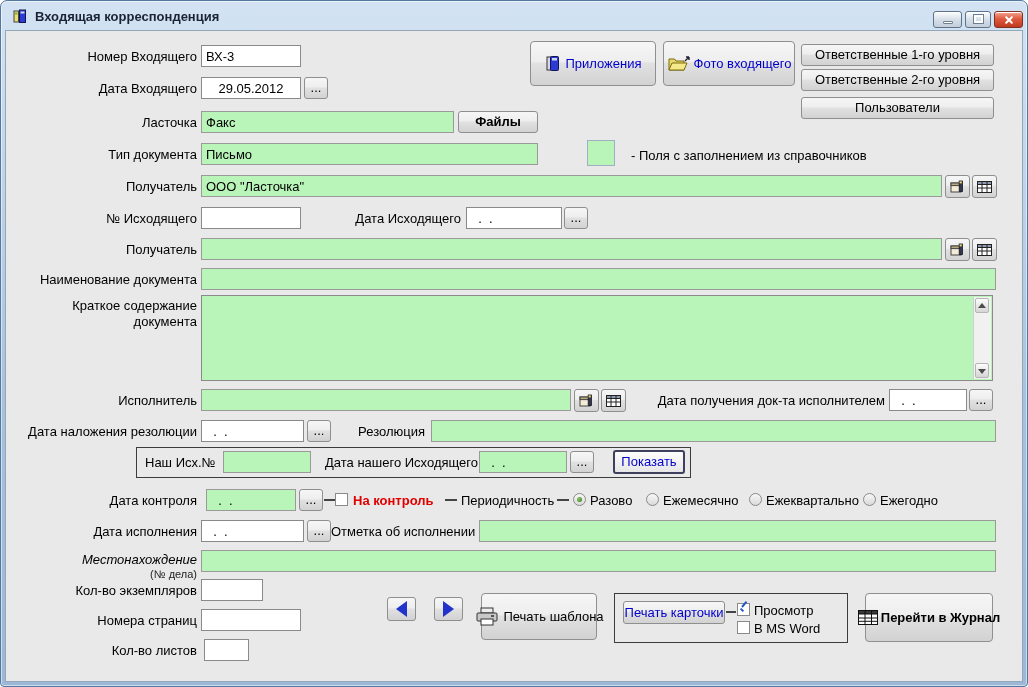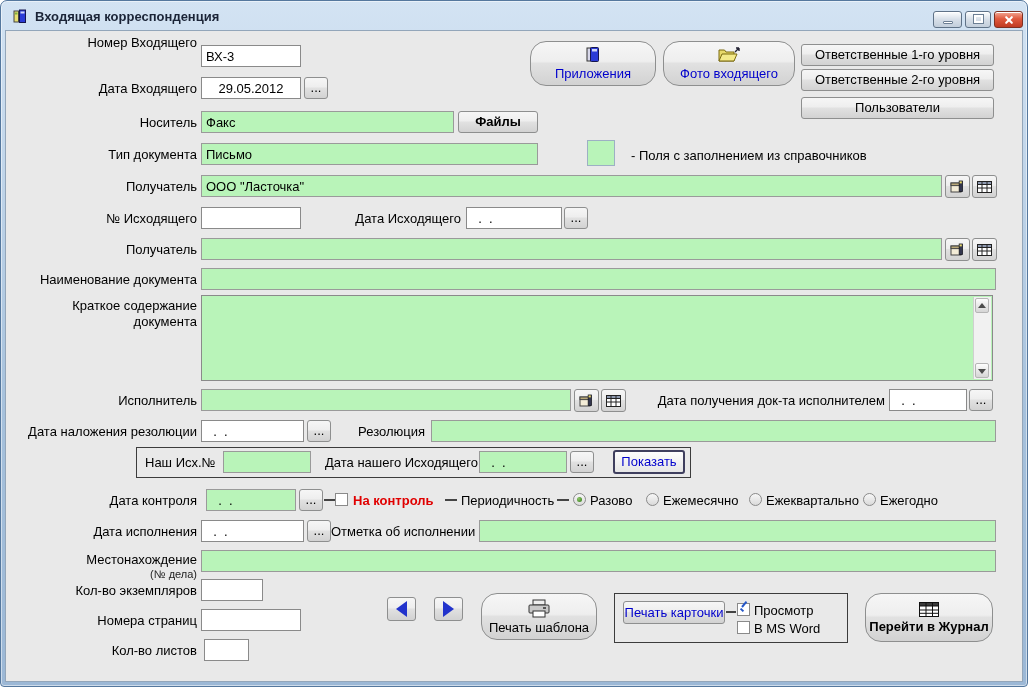--- a/index.html
+++ b/index.html
@@ -15,21 +15,21 @@
   .glyph-close{position:relative;display:block;width:100%;height:100%;}
   .glyph-close::before,.glyph-close::after{content:"";position:absolute;left:50%;top:50%;width:10px;height:2px;background:#fff;border-radius:1px;}
   .glyph-close::before{transform:translate(-50%,-50%) rotate(45deg);}
   .glyph-close::after{transform:translate(-50%,-50%) rotate(-45deg);}
   .client{position:absolute;left:4px;top:29px;right:4px;bottom:4px;background:#e9e9e9;border:1px solid #93a6ba;box-sizing:border-box;}
   .lbl{position:absolute;text-align:right;white-space:nowrap;line-height:15px;}
   .lbl.left{text-align:left;}
   .field{position:absolute;height:22px;box-sizing:border-box;border:1px solid #8a8a8a;background:#fff;padding:3px 4px 0;white-space:pre;overflow:hidden;line-height:16px;}
   .green{background:var(--reference_field,#b9f4b9);border-color:#9a9a9a;}
   .btn{position:absolute;box-sizing:border-box;border:1px solid #8e8f8f;border-radius:3px;background:linear-gradient(180deg,#f6f6f6,#eeeeee 45%,#e1e1e1 50%,#d2d2d2);display:flex;align-items:center;justify-content:center;line-height:14px;white-space:nowrap;}
-  .btn.big{flex-direction:column;gap:3px;border-radius:16px;}
+  .btn.big{flex-direction:row;gap:3px;border-radius:4px;}
   .blue{color:var(--accent_blue,#0000cc);}
   .red{color:var(--alert_red,#e00000);font-weight:bold;}
   .bold{font-weight:bold;}
   .iconbtn{padding:0;}
   .frame{position:absolute;border:1px solid #3c3c3c;box-sizing:border-box;}
   .swatch{position:absolute;box-sizing:border-box;background:var(--reference_field,#b9f4b9);border:1px solid #9db0c4;}
   .connector{position:absolute;height:2px;background:#444;}
   .cb{position:absolute;width:13px;height:13px;box-sizing:border-box;border:1px solid #8a8a8a;background:#fff;}
   .cb.checked::after{content:"";position:absolute;left:2px;top:5px;width:4px;height:2px;background:#2456c8;transform:rotate(45deg);}
   .cb.checked::before{content:"";position:absolute;left:4px;top:2px;width:7px;height:2px;background:#2456c8;transform:rotate(-50deg);transform-origin:left;}
@@ -66,21 +66,21 @@
     <div class="wbtn" style="left:964px;width:26px;">
         <span class="glyph-max"></span>
       </div>
     <div class="wbtn close" style="left:993px;width:29px;">
         <span class="glyph-close"></span>
       </div>
   </div>
 
   <div class="client"></div>
 
-  <div class="lbl" style="left:8px;top:34px;width:188px;">Номер Входящего</div>
+  <div class="lbl" style="left:8px;top:48px;width:188px;">Номер Входящего</div>
   <div class="field" style="left:200px;top:44px;width:100px;">ВХ-3</div>
 
   <div class="lbl" style="left:8px;top:80px;width:188px;">Дата Входящего</div>
   <div class="field" style="left:200px;top:76px;width:100px;text-align:center;">29.05.2012</div>
   <div class="btn" style="left:303px;top:76px;width:24px;height:22px;">...</div>
 
   <div class="btn big" style="left:529px;top:40px;width:126px;height:45px;">
     <span>
       <svg width="18" height="18" viewBox="0 0 18 18">
         <rect x="3" y="2" width="3.5" height="13" fill="#d8d8ea" stroke="#333" stroke-width="1"></rect>
@@ -98,21 +98,21 @@
         <path d="M18 6 L22 2 M22 2 L19 2 M22 2 L22 5" stroke="#223" stroke-width="1.4" fill="none"></path>
       </svg>
     </span>
     <span class="blue">Фото входящего</span>
   </div>
 
   <div class="btn" style="left:800px;top:43px;width:193px;height:22px;">Ответственные 1-го уровня</div>
   <div class="btn" style="left:800px;top:68px;width:193px;height:22px;">Ответственные 2-го уровня</div>
   <div class="btn" style="left:800px;top:96px;width:193px;height:22px;">Пользователи</div>
 
-  <div class="lbl" style="left:8px;top:114px;width:188px;">Носитель</div>
+  <div class="lbl" style="left:8px;top:114px;width:188px;">Ласточка</div>
   <div class="field green" style="left:200px;top:110px;width:253px;">Факс</div>
   <div class="btn bold" style="left:457px;top:110px;width:80px;height:22px;">Файлы</div>
 
   <div class="lbl" style="left:8px;top:146px;width:188px;">Тип документа</div>
   <div class="field green" style="left:200px;top:142px;width:337px;">Письмо</div>
   <div class="swatch" style="left:586px;top:139px;width:28px;height:26px;"></div>
   <div class="lbl left" style="left:622px;top:147px;margin-left:8px;">- Поля с заполнением из справочников</div>
 
   <div class="lbl" style="left:8px;top:178px;width:188px;">Получатель</div>
   <div class="field green" style="left:200px;top:174px;width:741px;">ООО "Ласточка"</div>
@@ -237,21 +237,21 @@
   <div class="lbl left" style="left:765px;top:492px;">Ежеквартально</div>
   <div class="radio" style="left:862px;top:492px;"></div>
   <div class="lbl left" style="left:879px;top:492px;">Ежегодно</div>
 
   <div class="lbl" style="left:8px;top:523px;width:188px;">Дата исполнения</div>
   <div class="field" style="left:200px;top:519px;width:103px;">  .  .</div>
   <div class="btn" style="left:306px;top:519px;width:24px;height:22px;">...</div>
   <div class="lbl" style="left:330px;top:523px;width:142px;">Отметка об исполнении</div>
   <div class="field green" style="left:478px;top:519px;width:517px;"></div>
 
-  <div class="lbl" style="left:8px;top:551px;width:188px;">Местонахождение</div>
+  <div class="lbl" style="left:8px;top:551px;width:188px;font-style:italic;">Местонахождение</div>
   <div class="lbl sub" style="left:8px;top:566px;width:188px;">(№ дела)</div>
   <div class="field green" style="left:200px;top:549px;width:795px;"></div>
 
   <div class="lbl" style="left:8px;top:582px;width:188px;">Кол-во экземпляров</div>
   <div class="field" style="left:200px;top:578px;width:62px;"></div>
   <div class="lbl" style="left:8px;top:612px;width:188px;">Номера страниц</div>
   <div class="field" style="left:200px;top:608px;width:100px;"></div>
   <div class="lbl" style="left:8px;top:642px;width:188px;">Кол-во листов</div>
   <div class="field" style="left:203px;top:638px;width:45px;"></div>
 

